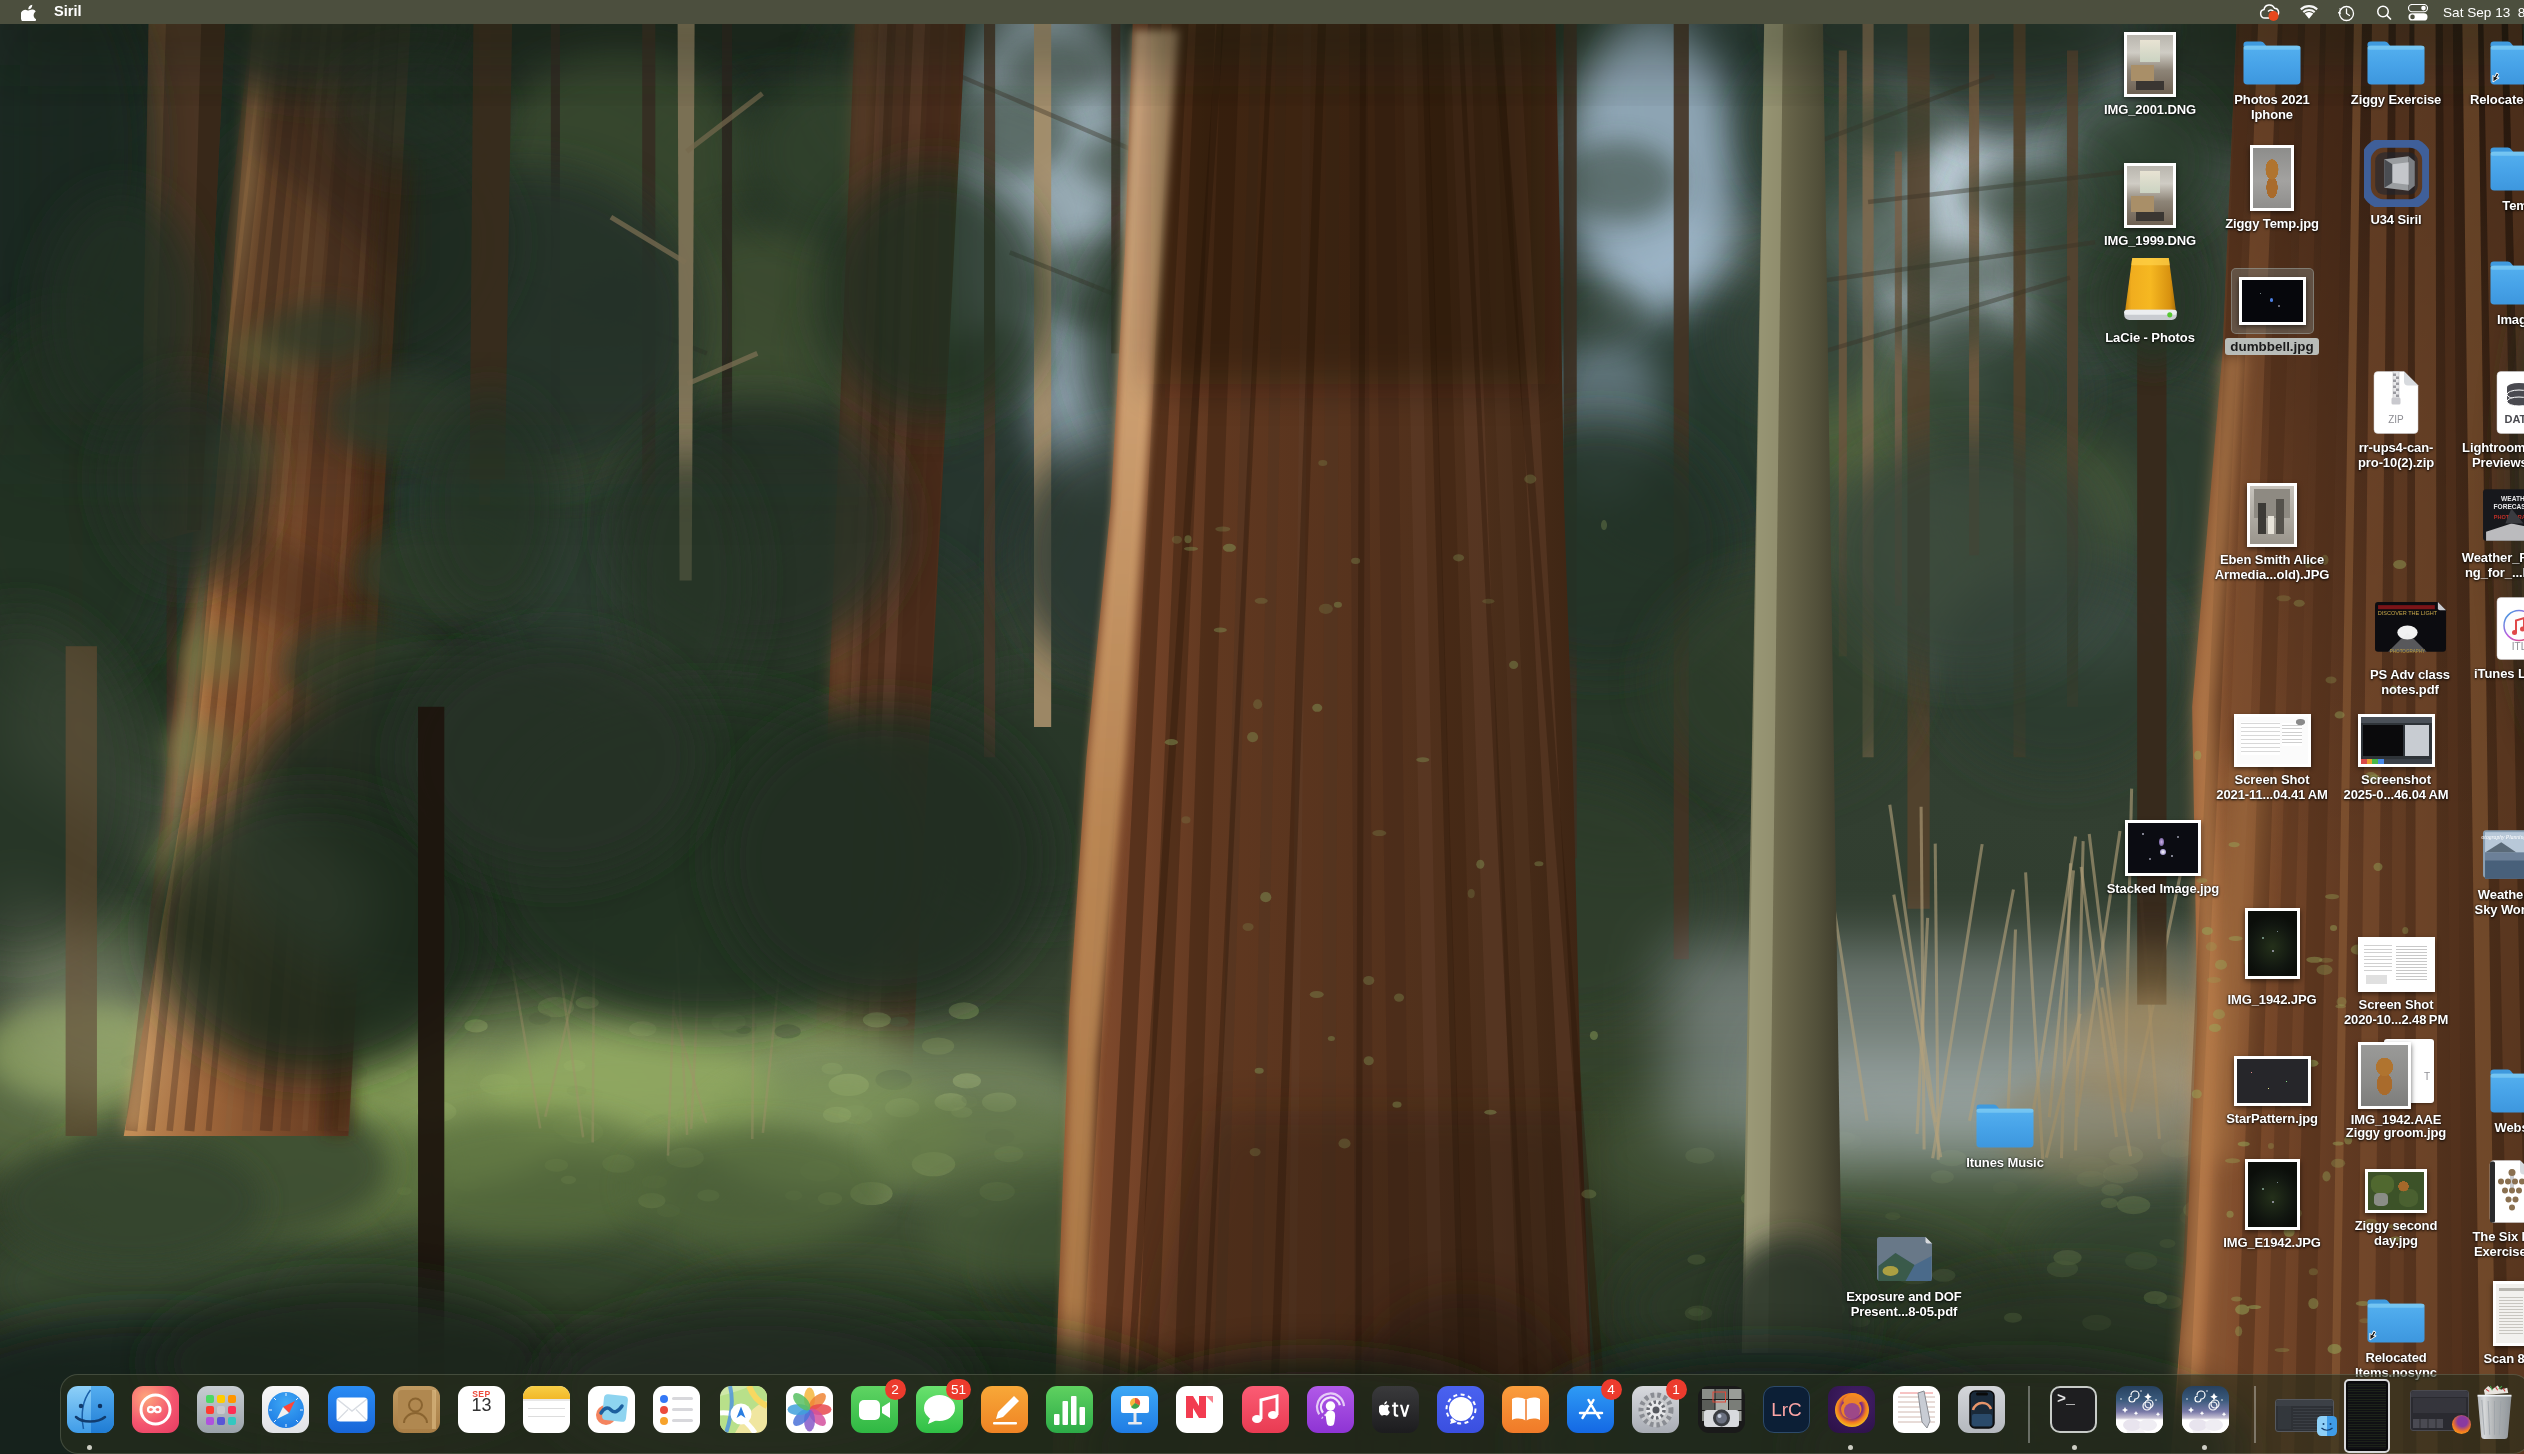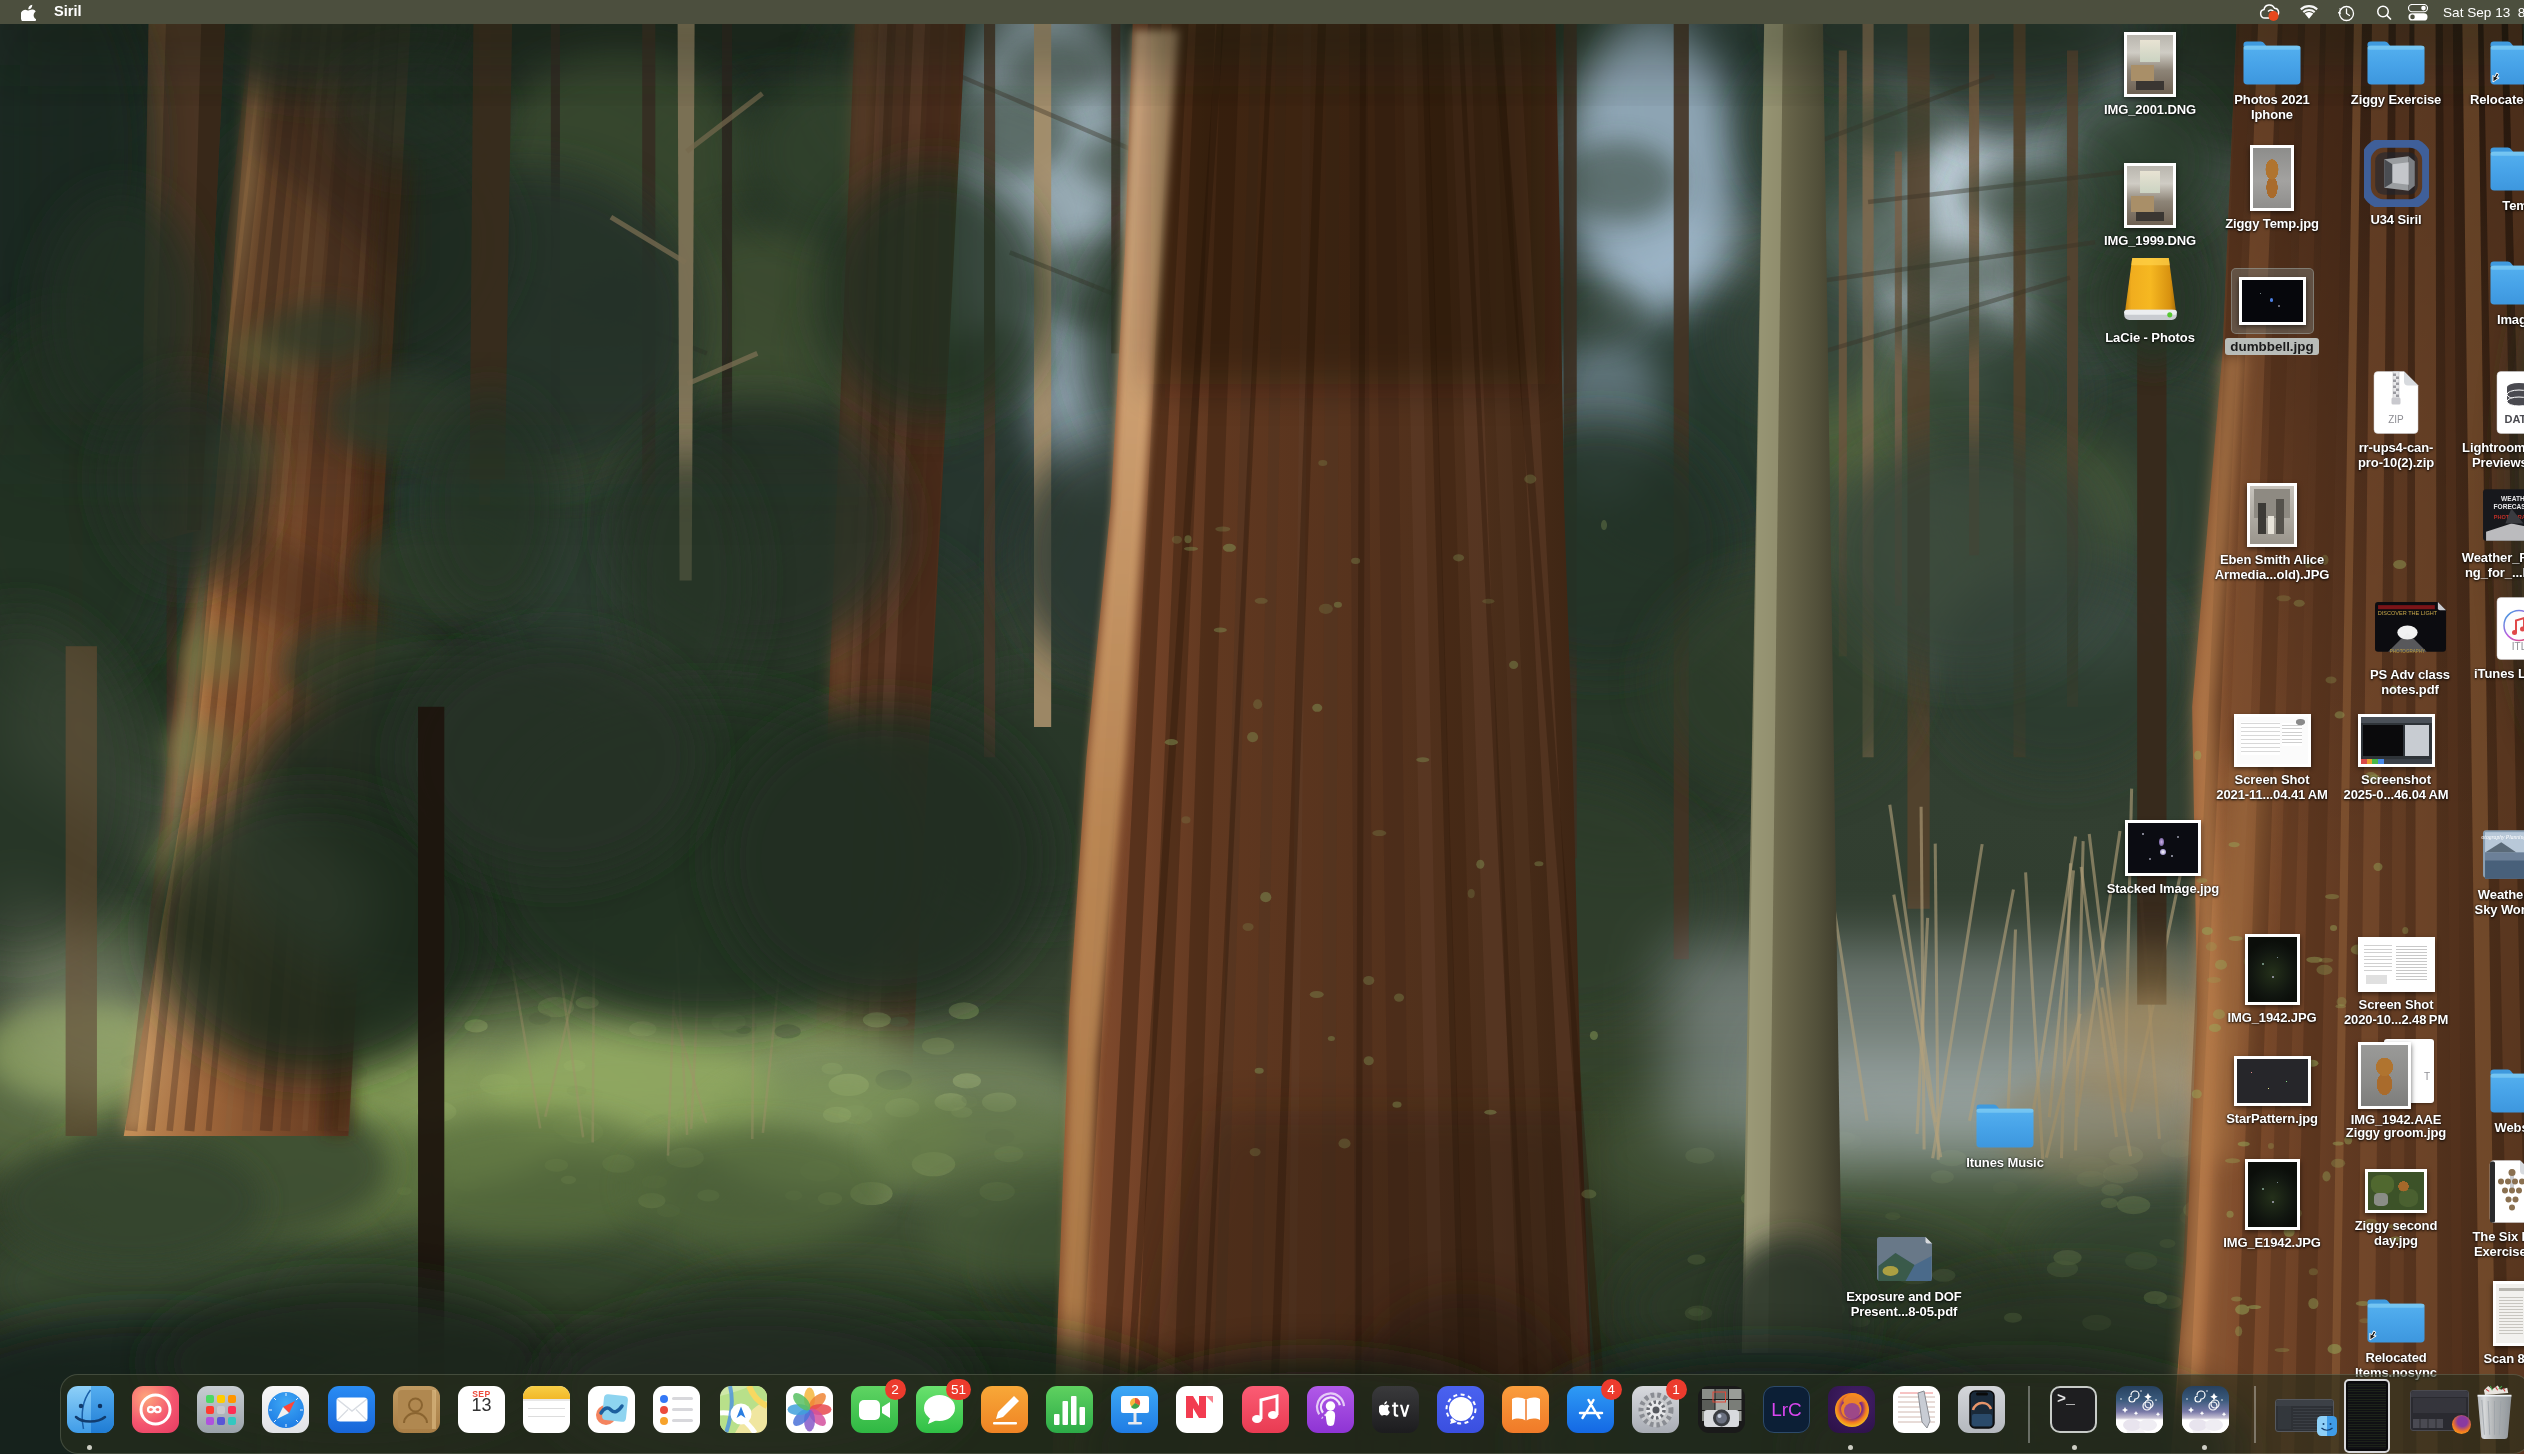--- a/index.html
+++ b/index.html
@@ -983,21 +983,21 @@
 <path d="M4 8 a6 6 0 0 1 6-6 h122 l14 14 v74 a6 6 0 0 1-6 6 h-130 a6 6 0 0 1-6-6 Z" fill="#8aa0b4"></path>
 <path d="M132 2 l14 14 h-10 a4 4 0 0 1-4-4 Z" fill="#d8dade"></path>
 <rect x="8" y="6" width="116" height="40" fill="#b8c8d8"></rect>
 <text x="66" y="20" font-size="11" font-style="italic" fill="#fff" text-anchor="middle" font-family="Liberation Serif">Photography Planning: Weather &amp;</text>
 <path d="M8 46 L40 26 L70 46 Z" fill="#5a6a78"></path>
 <path d="M8 46 h116 v52 h-116 Z" fill="#6c8098"></path>
 <path d="M8 62 h116 v36 h-116 Z" fill="#48607a"></path>
       </svg>
       <div class="dlabel">Weather, Surf<br>Sky Workshop</div>
     </div>
-<div class="dicon" style="left:2214px;top:934px;width:116px;">
+<div class="dicon" style="left:2214px;top:908px;width:116px;gap:8px;">
       <div class="thumb" style="width:55px;height:71px;">
         <div style="background:radial-gradient(ellipse 60% 50% at 50% 55%,#24301a 0%,#111610 70%,#0b0e0a 100%);position:relative;">
 <div style="position:absolute;left:30%;top:40%;width:1.5px;height:1.5px;background:#8a9;border-radius:1px;"></div>
 <div style="position:absolute;left:60%;top:30%;width:1.5px;height:1.5px;background:#9ab;border-radius:1px;"></div>
 <div style="position:absolute;left:50%;top:60%;width:1.5px;height:1.5px;background:#aab;border-radius:1px;"></div>
         </div>
       </div>
       <div class="dlabel">IMG_1942.JPG</div>
     </div>
 <div class="dicon" style="left:2338px;top:937px;width:116px;">
@@ -1370,21 +1370,21 @@
         <rect x="8" y="50" width="25" height="20" fill="#8a8d88"></rect>
         <rect x="35" y="50" width="25" height="20" fill="#6a6d68"></rect>
         <rect x="62" y="50" width="25" height="20" fill="#9a9d98"></rect>
 <rect x="30" y="12" width="25" height="20" fill="none" stroke="#e04838" stroke-width="2"></rect>
 <rect x="12" y="48" width="70" height="34" rx="6" fill="#d8dade"></rect>
 <circle cx="47" cy="64" r="17" fill="#3a3d42"></circle>
         <circle cx="47" cy="64" r="11" fill="#6a7080"></circle>
 <circle cx="43" cy="60" r="4" fill="#c8d0e0"></circle>
       </svg></div>
 <div class="di" style="left:1702px;background:#0c1f36;border:1.5px solid #2d4a6a;box-sizing:border-box;display:flex;align-items:center;justify-content:center;">
-<div style="color:#d946ef;font-size:19px;font-weight:500;">LrC</div>
+<div style="color:#fca5a5;font-size:19px;font-weight:500;">LrC</div>
     </div>
 <div class="di" style="left:1767px;background:radial-gradient(circle at 60% 30%,#45206a,#2a1045);display:flex;align-items:center;justify-content:center;">
 <svg width="40" height="40" viewBox="0 0 80 80">
 <defs>
           <radialGradient id="ffg" cx="0.5" cy="0.45" r="0.55">
             <stop offset="0.55" stop-color="#7a2a8a"></stop>
             <stop offset="0.75" stop-color="#f47820"></stop>
             <stop offset="1" stop-color="#f4c11e"></stop>
           </radialGradient>
         </defs>

